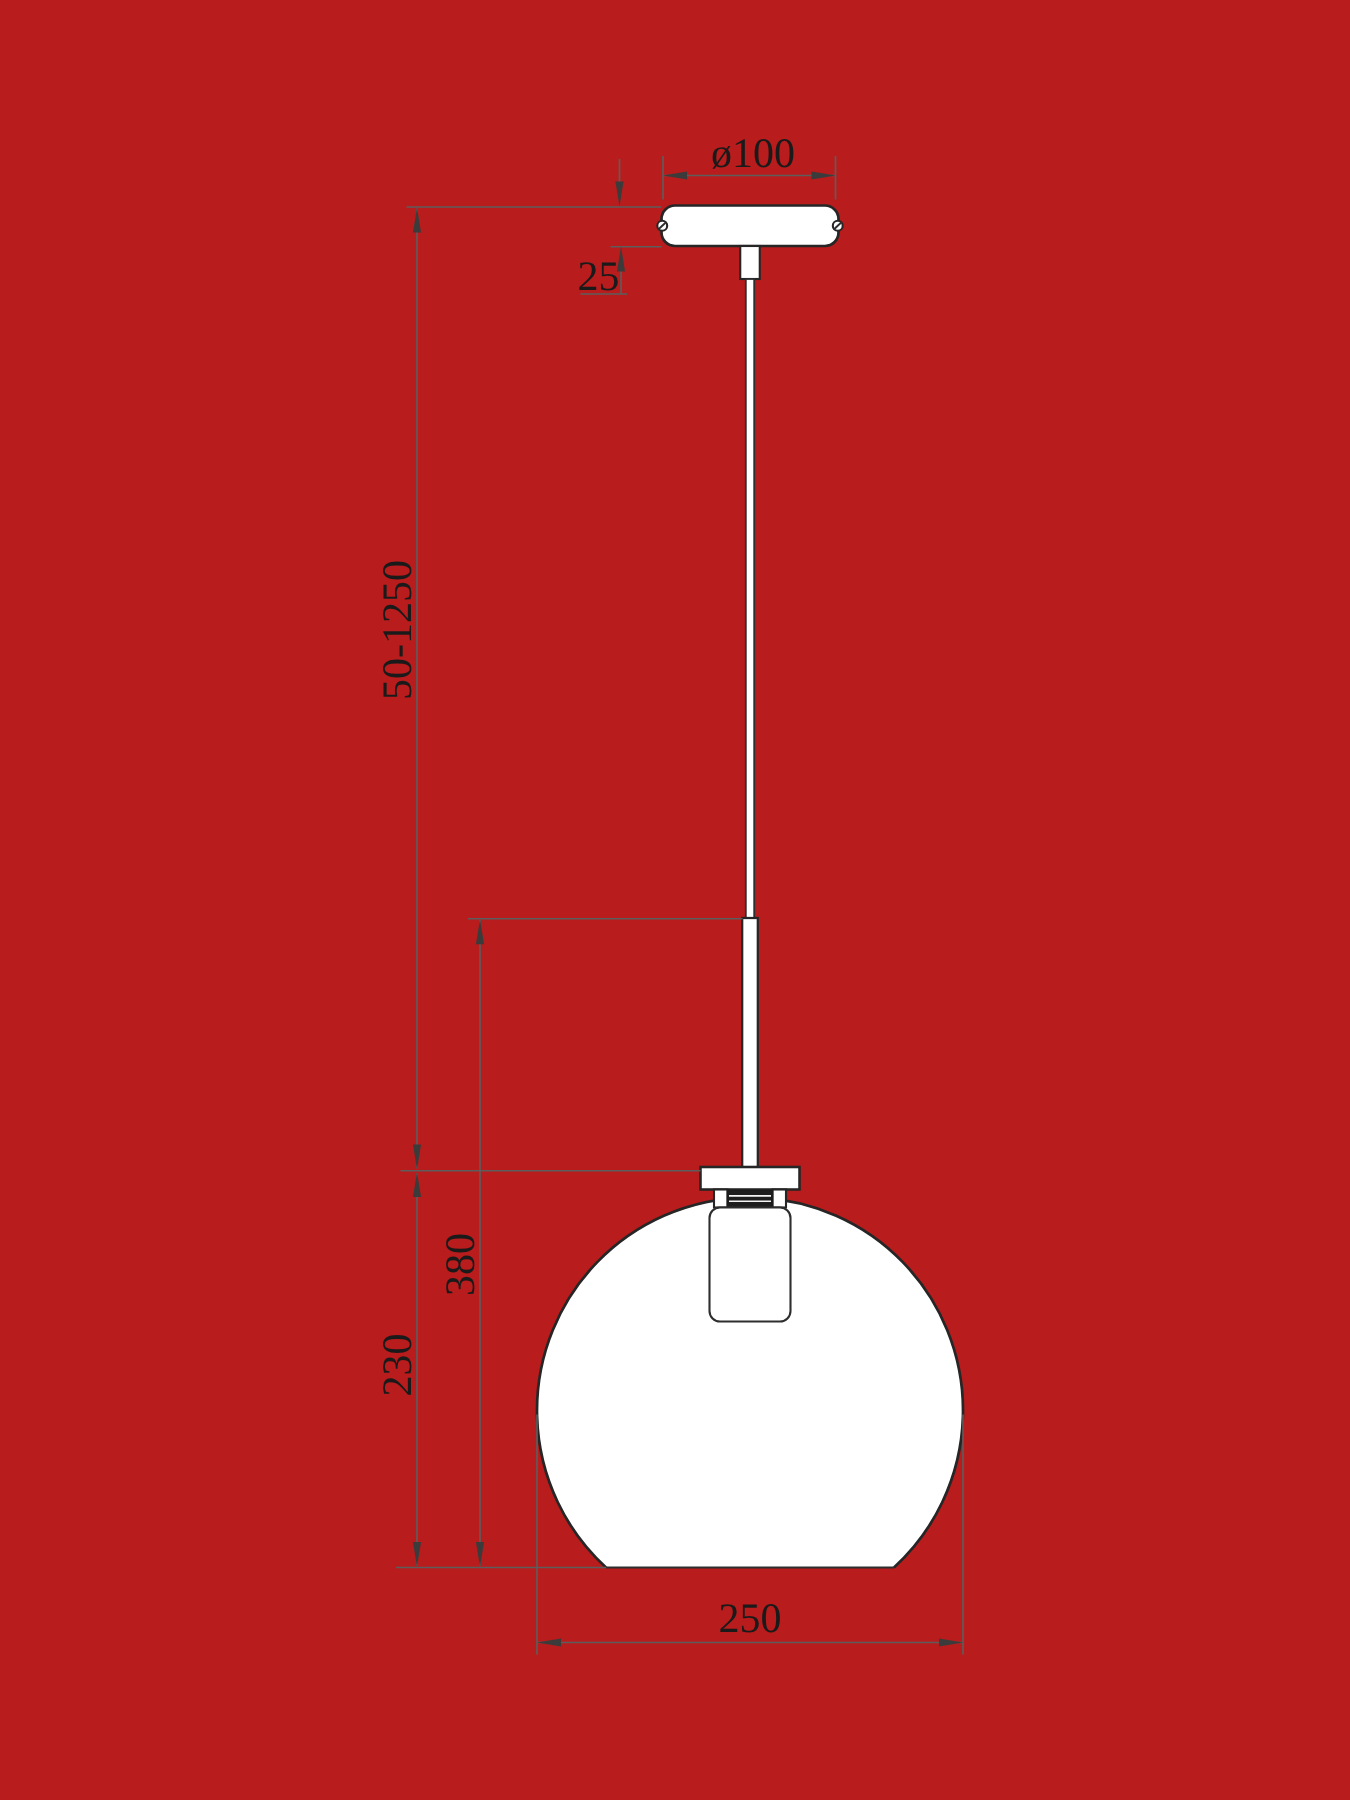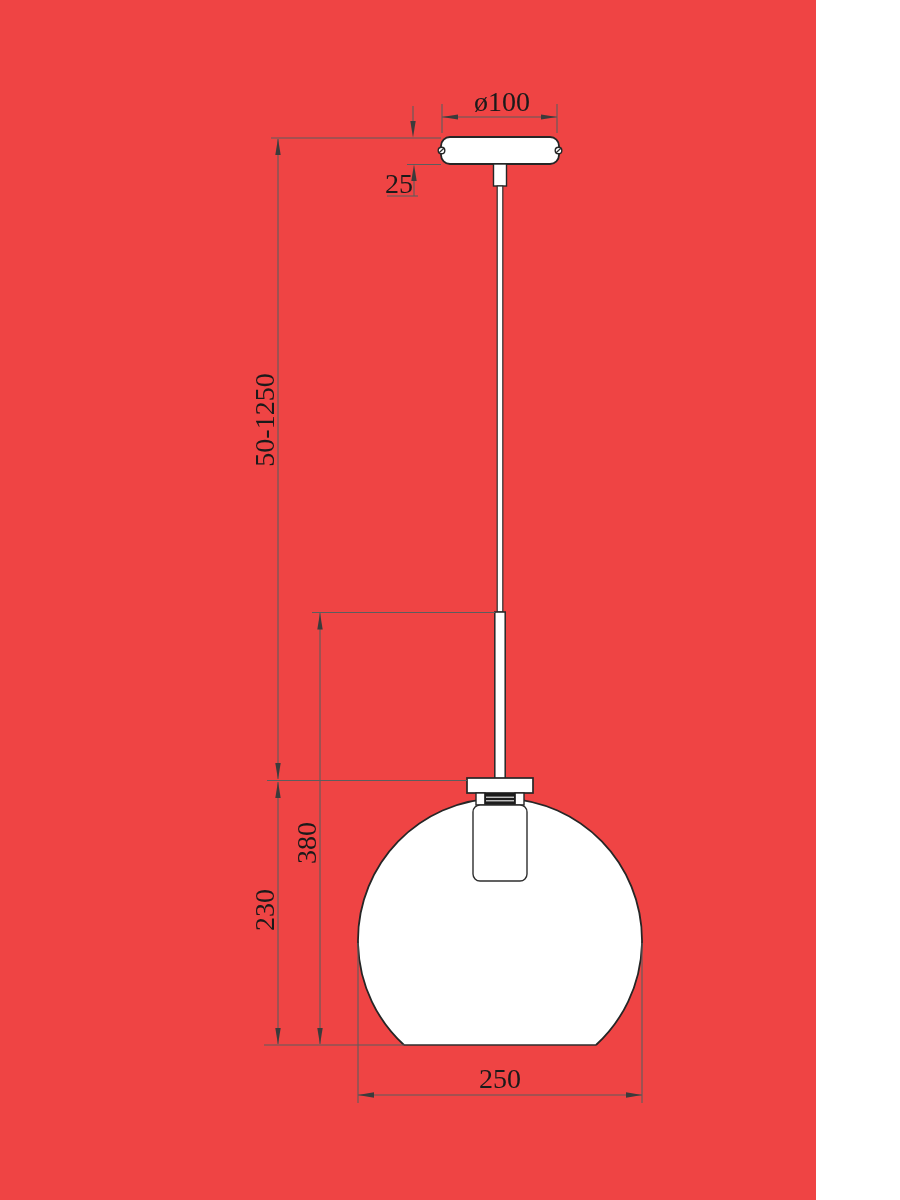--- a/index.html
+++ b/index.html
@@ -3,23 +3,23 @@
 <meta charset="utf-8">
 <style>
   html, body {
     margin: 0;
     padding: 0;
     background: #ffffff;
     font-family: "Liberation Serif", serif;
   }
   .canvas {
     position: relative;
-    width: 816px;
+    width: 900px;
     height: 1200px;
-    background: #ef4444;
+    background: #b91c1c;
     overflow: hidden;
   }
   svg { display: block; }
 
   
   .obj      { stroke: #262626; stroke-width: 1.8; fill: #ffffff; }
   .obj-fill { stroke: #262626; stroke-width: 1.4; fill: #ffffff; }
   .obj-thin { stroke: #2e2e2e; stroke-width: 1.3; fill: none; }
   .dark     { stroke: #1c1c1c; stroke-width: 1;   fill: #1d1d1d; }
   .hairline { stroke: #f4f4f4; stroke-width: 1.1; fill: none; }

